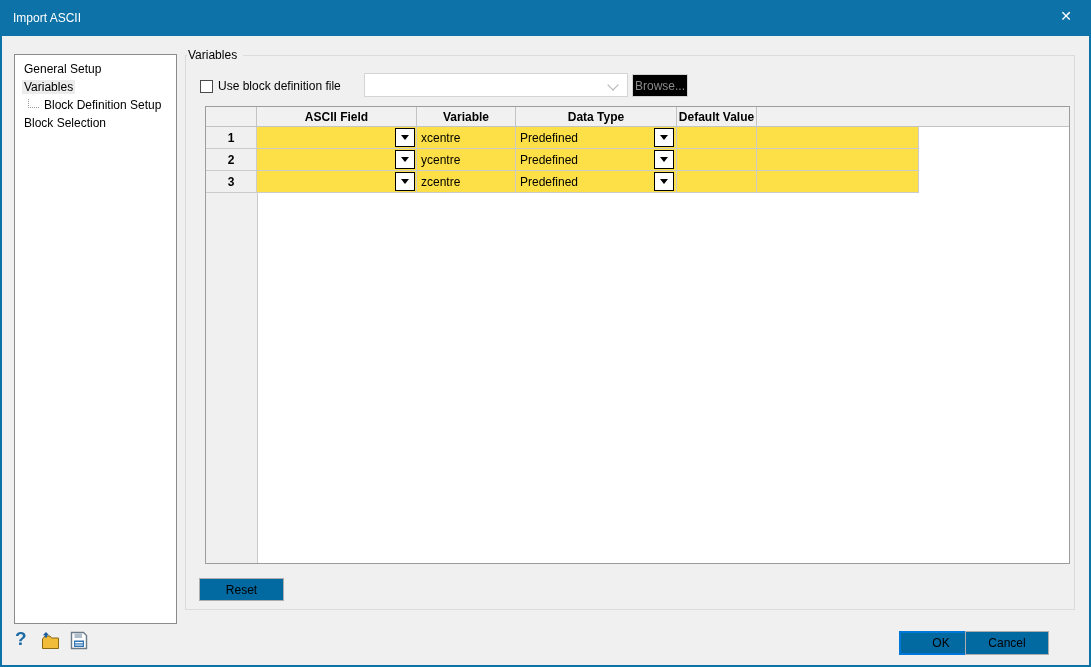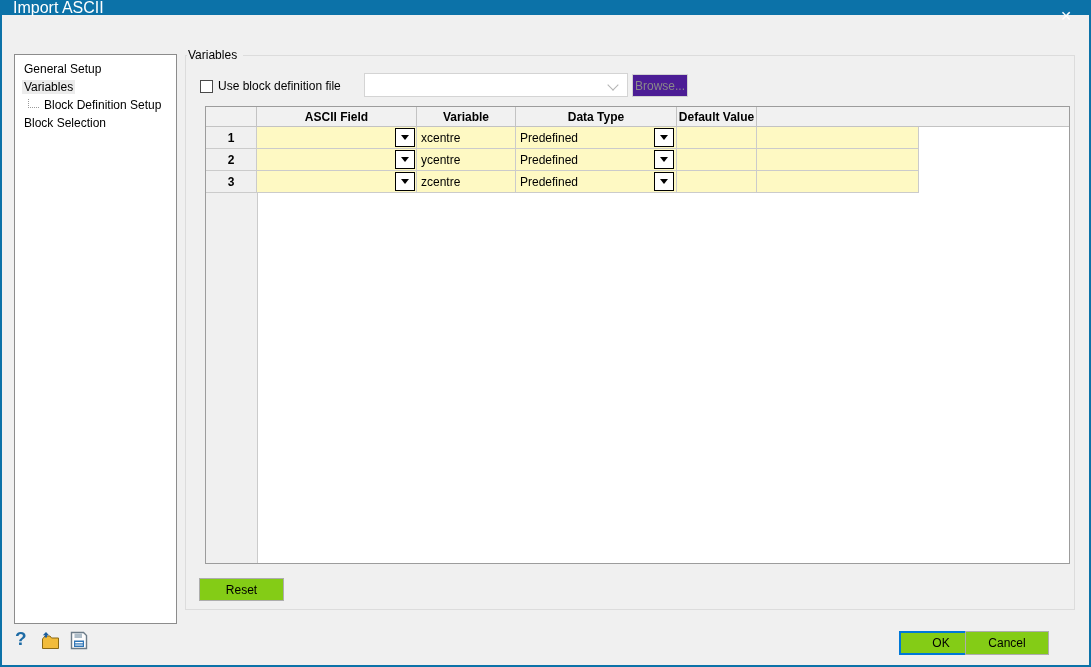--- a/index.html
+++ b/index.html
@@ -5,22 +5,22 @@
   html,body { margin:0; padding:0; background:#fff; }
   .dialog {
     position:relative; width:1091px; height:667px; box-sizing:border-box;
     background:#f0f0f0;
     border:2px solid #0c72a8; border-top:none;
     font-family:"Liberation Sans", sans-serif; font-size:12px; color:#000;
     overflow:hidden;
   }
   
   .titlebar {
-    height:15px; background:#0c72a8; color:#fff;
-    display:flex; align-items:center; padding-left:11px; font-size:16px;
+    height:36px; background:#0c72a8; color:#fff;
+    display:flex; align-items:center; padding-left:11px; font-size:12px;
   }
   .close-btn {
     position:absolute; top:0; right:0; width:46px; height:31px;
     display:flex; align-items:center; justify-content:center;
     color:#fff; font-size:14px; cursor:default;
   }
   
   .tree {
     position:absolute; left:12px; top:45px; width:163px; height:570px;
     background:#fff; border:1px solid #8c8c8c; box-sizing:border-box;
@@ -54,39 +54,39 @@
     position:absolute; left:178px; top:17px; width:264px; height:24px;
     background:#fff; border:1px solid #d4d4d4; box-sizing:border-box;
   }
   .combo-chevron {
     position:absolute; right:10px; top:7px; width:7px; height:7px;
     border-right:1px solid #b4b4b4; border-bottom:1px solid #b4b4b4;
     transform:rotate(45deg);
   }
   .browse-btn {
     position:absolute; left:446px; top:18px; width:56px; height:23px;
-    background:#4c1d95; border:1px solid #d2d2d2; color:#8a8a8a;
+    background:#000000; border:1px solid #d2d2d2; color:#8a8a8a;
     display:flex; align-items:center; justify-content:center; box-sizing:border-box;
   }
   
   .grid {
     position:absolute; left:7px; top:50px; width:865px; height:458px;
     box-sizing:border-box; border:1px solid #9c9c9c; background:#fff;
     display:flex; flex-direction:column; overflow:hidden;margin-left:12px;
   }
   .grid-header { display:flex; height:20px; flex:none; }
   .hcell {
     box-sizing:border-box; background:#f1f1f1;
     border-right:1px solid #c3c3c3; border-bottom:1px solid #c3c3c3;
     font-weight:bold; display:flex; align-items:center; justify-content:center;
   }
   .hfiller { flex:1; background:#f1f1f1; border-bottom:1px solid #c3c3c3; }
   .grid-row { display:flex; height:22px; flex:none; }
   .cell {
-    box-sizing:border-box; background:#fef9c3; position:relative;
+    box-sizing:border-box; background:#fde047; position:relative;
     border-right:1px solid #cbcbcb; border-bottom:1px solid #cbcbcb;
     display:flex; align-items:center; overflow:hidden;
   }
   .cell .cell-text { padding-left:4px; }
   .gutter { background:#f0f0f0; justify-content:center; font-weight:bold; }
   .c0{width:51px} .c1{width:160px} .c2{width:99px} .c3{width:161px} .c4{width:80px} .c5{width:162px}
   .rfiller { flex:1; background:#fff; }
   .grid-rest { flex:1; display:flex; }
   .rest-gutter { width:51px; background:#f0f0f0; border-right:1px solid #cbcbcb; }
   .rest-body { flex:1; background:#fff; }
@@ -96,21 +96,21 @@
     display:flex; align-items:center; justify-content:center;
   }
   .dd-inset { right:2px; }
   .tri {
     width:0; height:0;
     border-left:4px solid transparent; border-right:4px solid transparent;
     border-top:5px solid #000;
   }
   
   .btn {
-    position:absolute; background:#84cc16; border:1px solid #adadad;
+    position:absolute; background:#0369a1; border:1px solid #adadad;
     display:flex; align-items:center; justify-content:center;
     box-sizing:border-box; color:#000;
   }
   .reset-btn { left:13px; top:522px; width:85px; height:23px; }
   .ok-btn { left:897px; top:631px; width:84px; height:24px; border:2px solid #0078d7; }
   .cancel-btn { left:963px; top:631px; width:84px; height:24px; }
   
   .help-icon {
     position:absolute; left:13px; top:628px; font-weight:bold;
     font-size:19px; color:#1d6ba5; line-height:22px;

